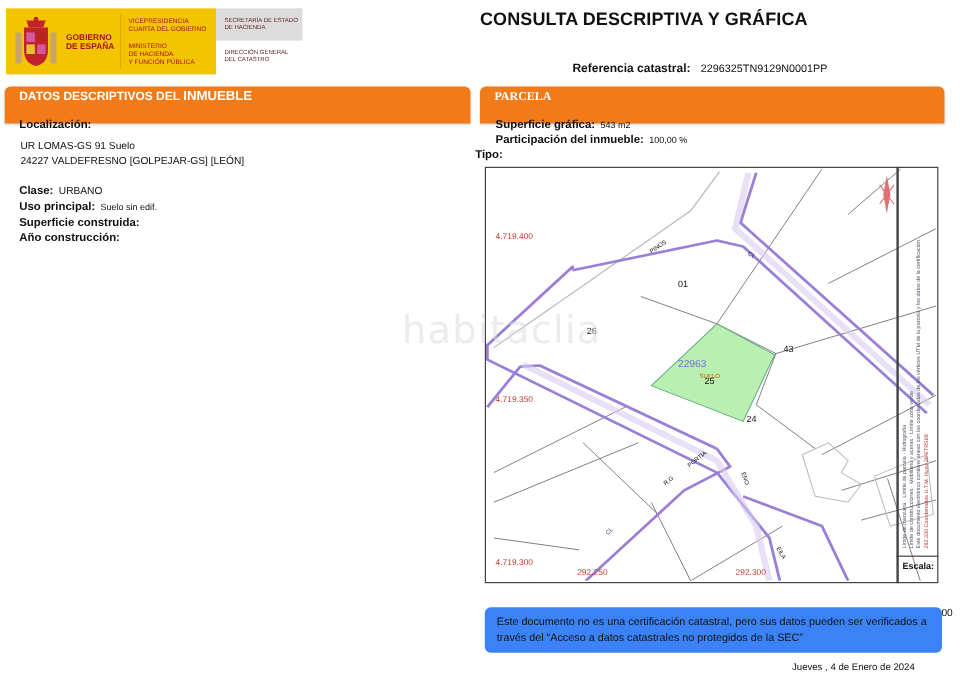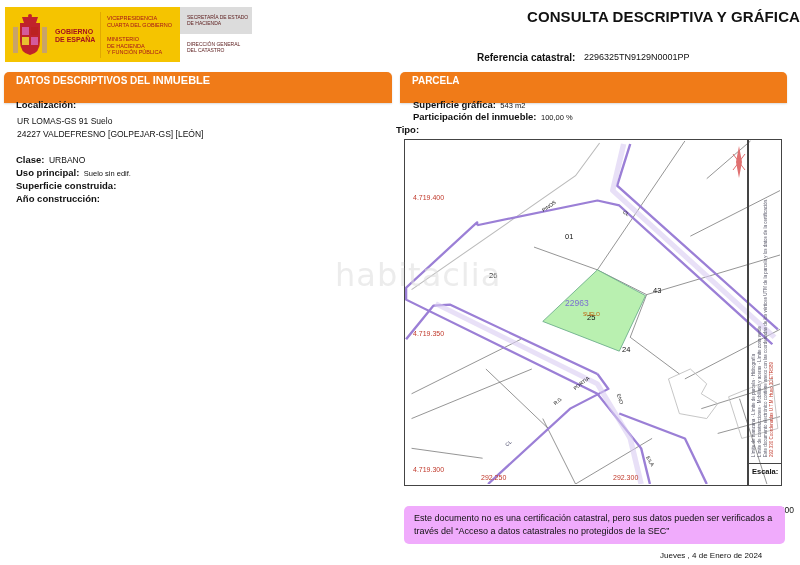--- a/index.html
+++ b/index.html
@@ -33,58 +33,58 @@
     .sec-block {
       left: 180px; top: 7px; width: 72px; height: 27px; background: #dcdcdc;
     }
     .sec-block span, .dir-block span {
       position: absolute; left: 7px; top: 7px; font-size: 5px; line-height: 6px; color: #5a1a1a;
     }
     .dir-block { left: 180px; top: 34px; width: 72px; height: 28px; background: #ffffff; }
 
     
     .title {
-      left: 400px; top: 7px; width: 400px; text-align: right;
+      left: 400px; top: 7px; width: 400px; text-align: left;
       font-size: 15px; font-weight: bold; line-height: 20px; letter-spacing: 0.1px;
     }
     .refcat {
       left: 477px; top: 52px; font-size: 10px; font-weight: bold;
     }
     .refcat-val { left: 584px; top: 52px; font-size: 9px; }
 
     
     .sec-header {
       height: 31px; background: #f07b18; border-radius: 5px 5px 0 0;
       color: #fff; font-weight: bold; font-size: 10px; line-height: 17px;
       padding-left: 12px; box-sizing: border-box;
       box-shadow: 0 1px 2px rgba(0,0,0,0.15);
     }
     .hdr-left { left: 4px; top: 72px; width: 388px; }
-    .hdr-right { left: 400px; top: 72px; width: 387px; }
+    .hdr-right { left: 400px; top: 72px; width: 387px; font-family: Liberation Serif, serif; }
 
     .label { font-size: 9.5px; font-weight: bold; }
     .value { font-size: 8.5px; }
     .small { font-size: 7.5px; margin-top: 12px; }
 
     
     .map-frame {
       left: 404px; top: 139px; width: 378px; height: 347px;
       border: 1.5px solid #444; box-sizing: border-box; background: #fff;
     }
     .map-legend-sep { left: 747px; top: 139px; width: 1.5px; height: 347px; background: #444; }
     .scale-box {
       left: 747px; top: 463px; width: 35px; height: 23px;
       border-top: 1.5px solid #444; box-sizing: border-box;
     }
     .scale-box .t1 { font-size: 7.5px; font-weight: bold; position: absolute; left: 5px; top: 3px; }
     .scale-box .t2 { font-size: 8.5px; position: absolute; left: 21px; top: 12px; margin-top: 29px; }
 
     .note-box {
       left: 404px; top: 506px; width: 381px; height: 38px;
-      background: #f0abfc; border-radius: 5px;
+      background: #3b82f6; border-radius: 5px;
       font-size: 9px; line-height: 13px; padding: 6px 10px; box-sizing: border-box;
     }
     .date { left: 660px; top: 551px; font-size: 8px; }
 
     .watermark {
       left: 335px; top: 256px; font-size: 32px; color: rgba(220,220,220,0.55);
       font-family: "DejaVu Sans", sans-serif; letter-spacing: 1px;
     }
   </style>
 </head>

